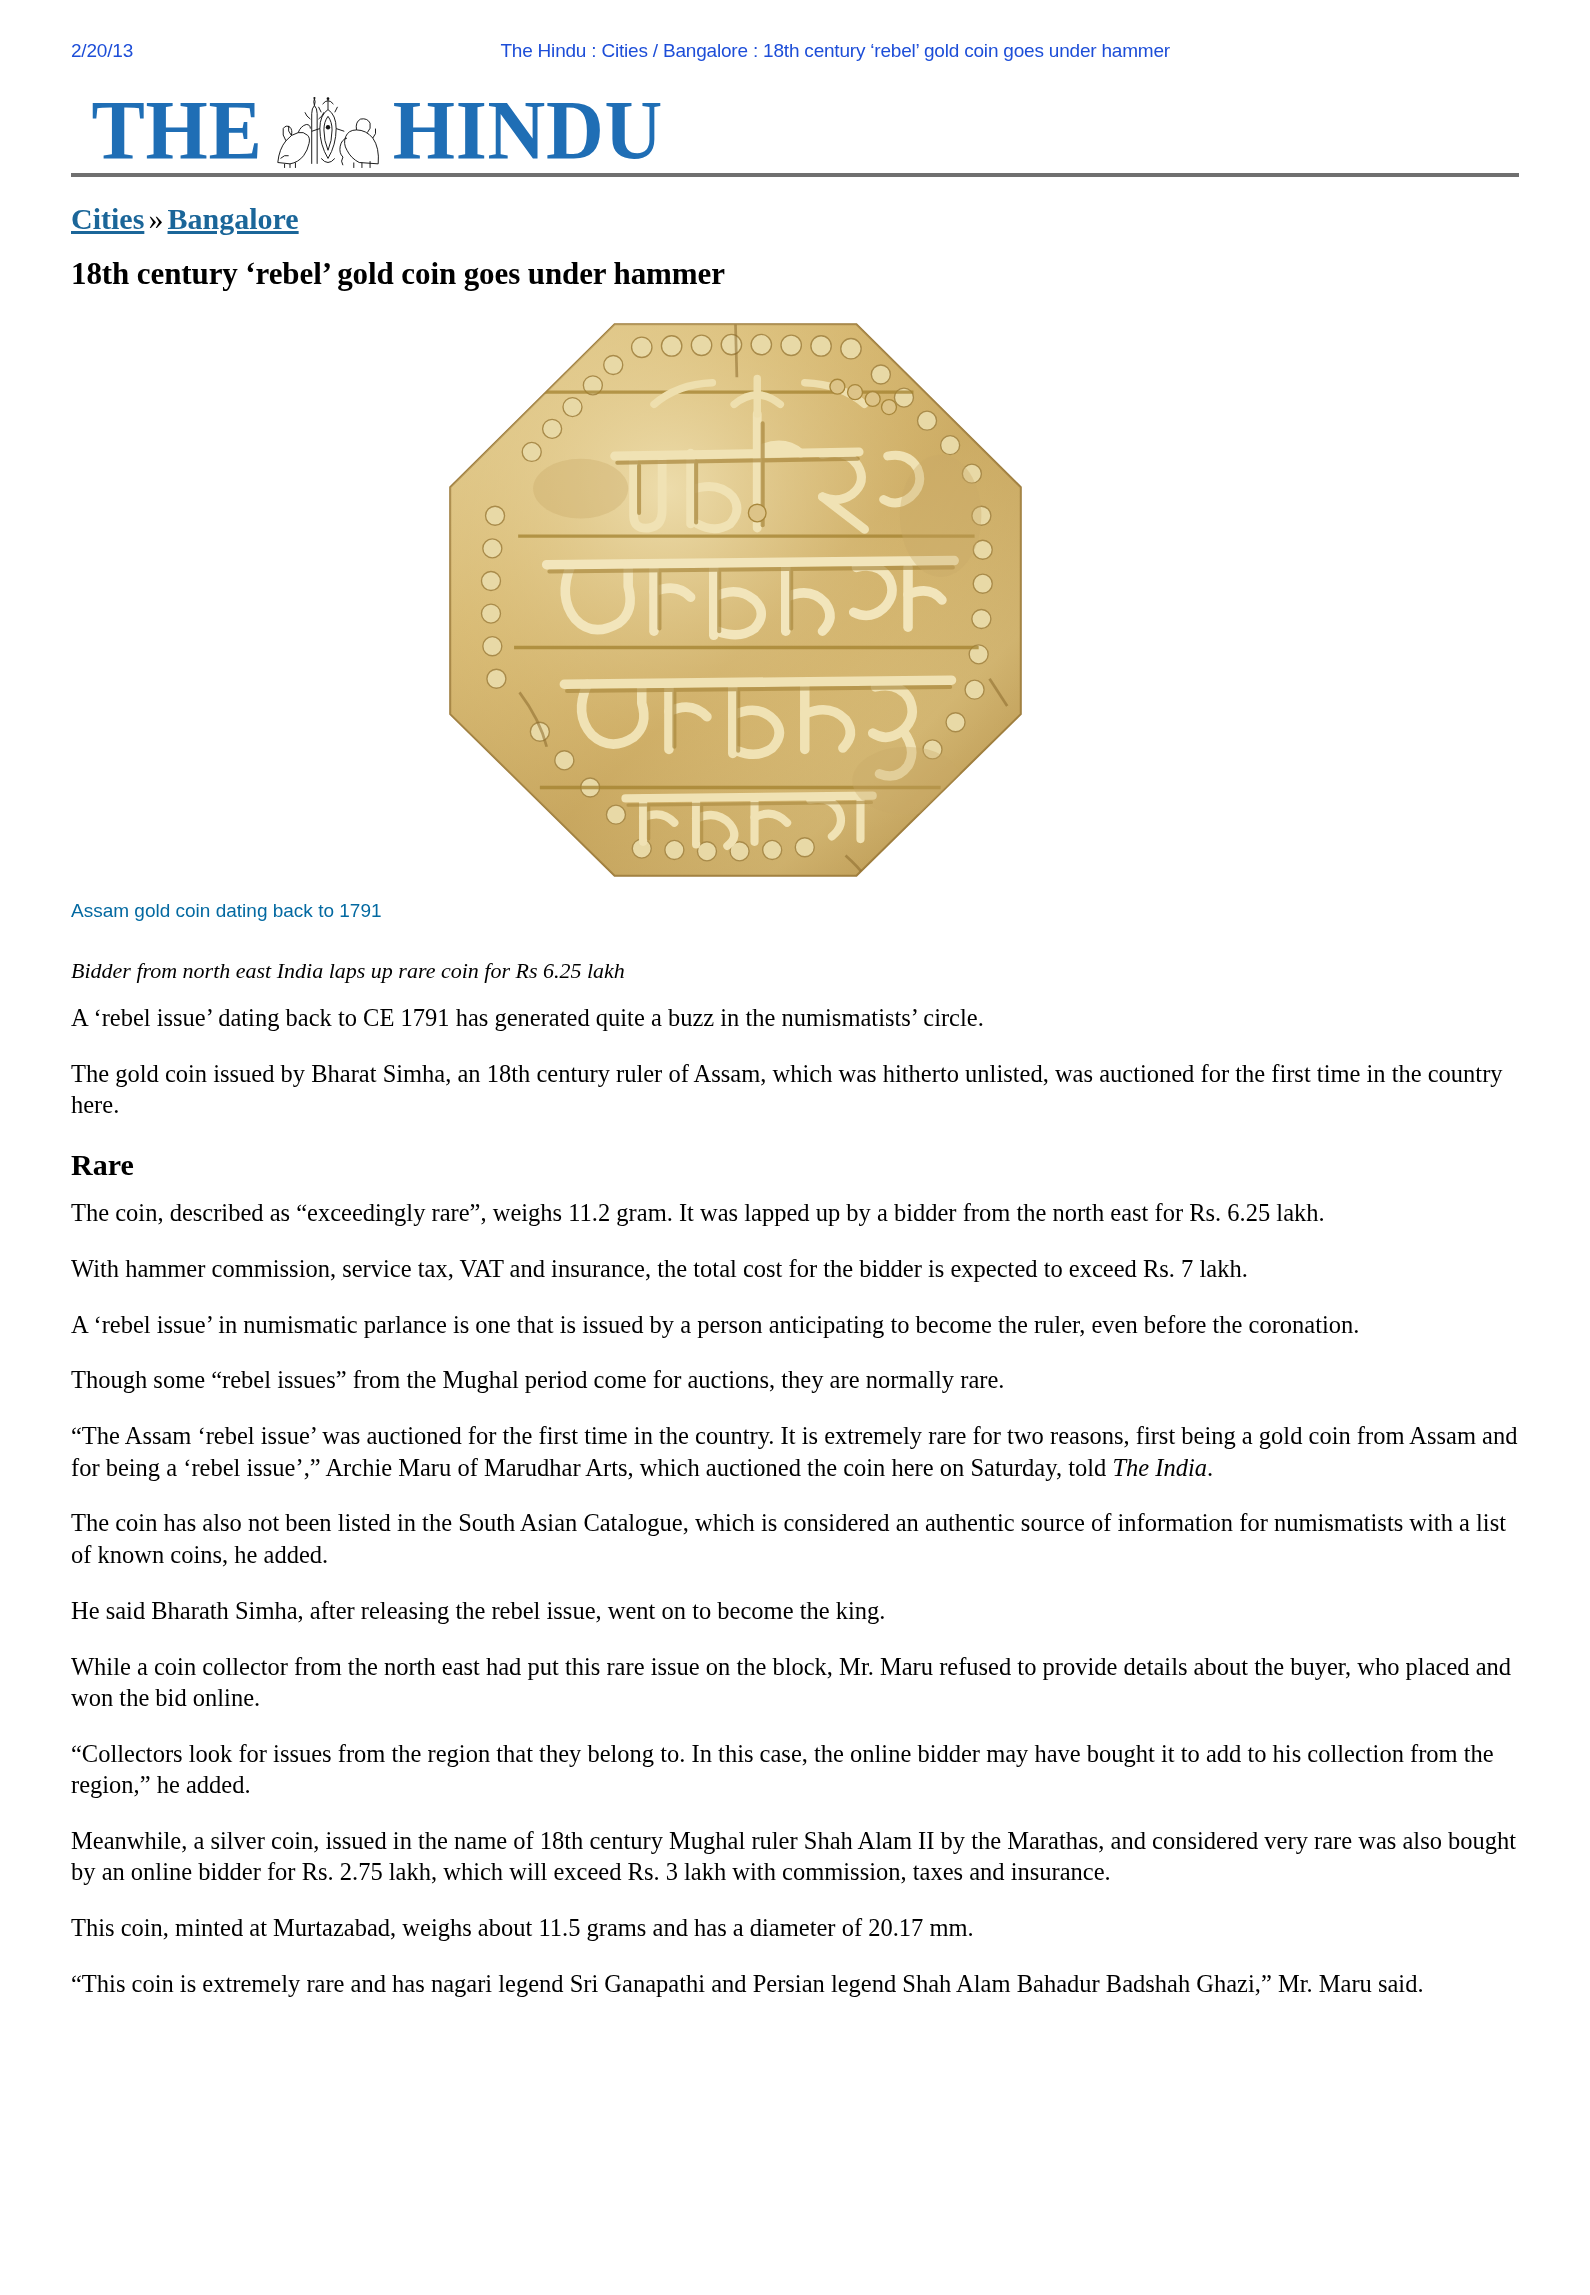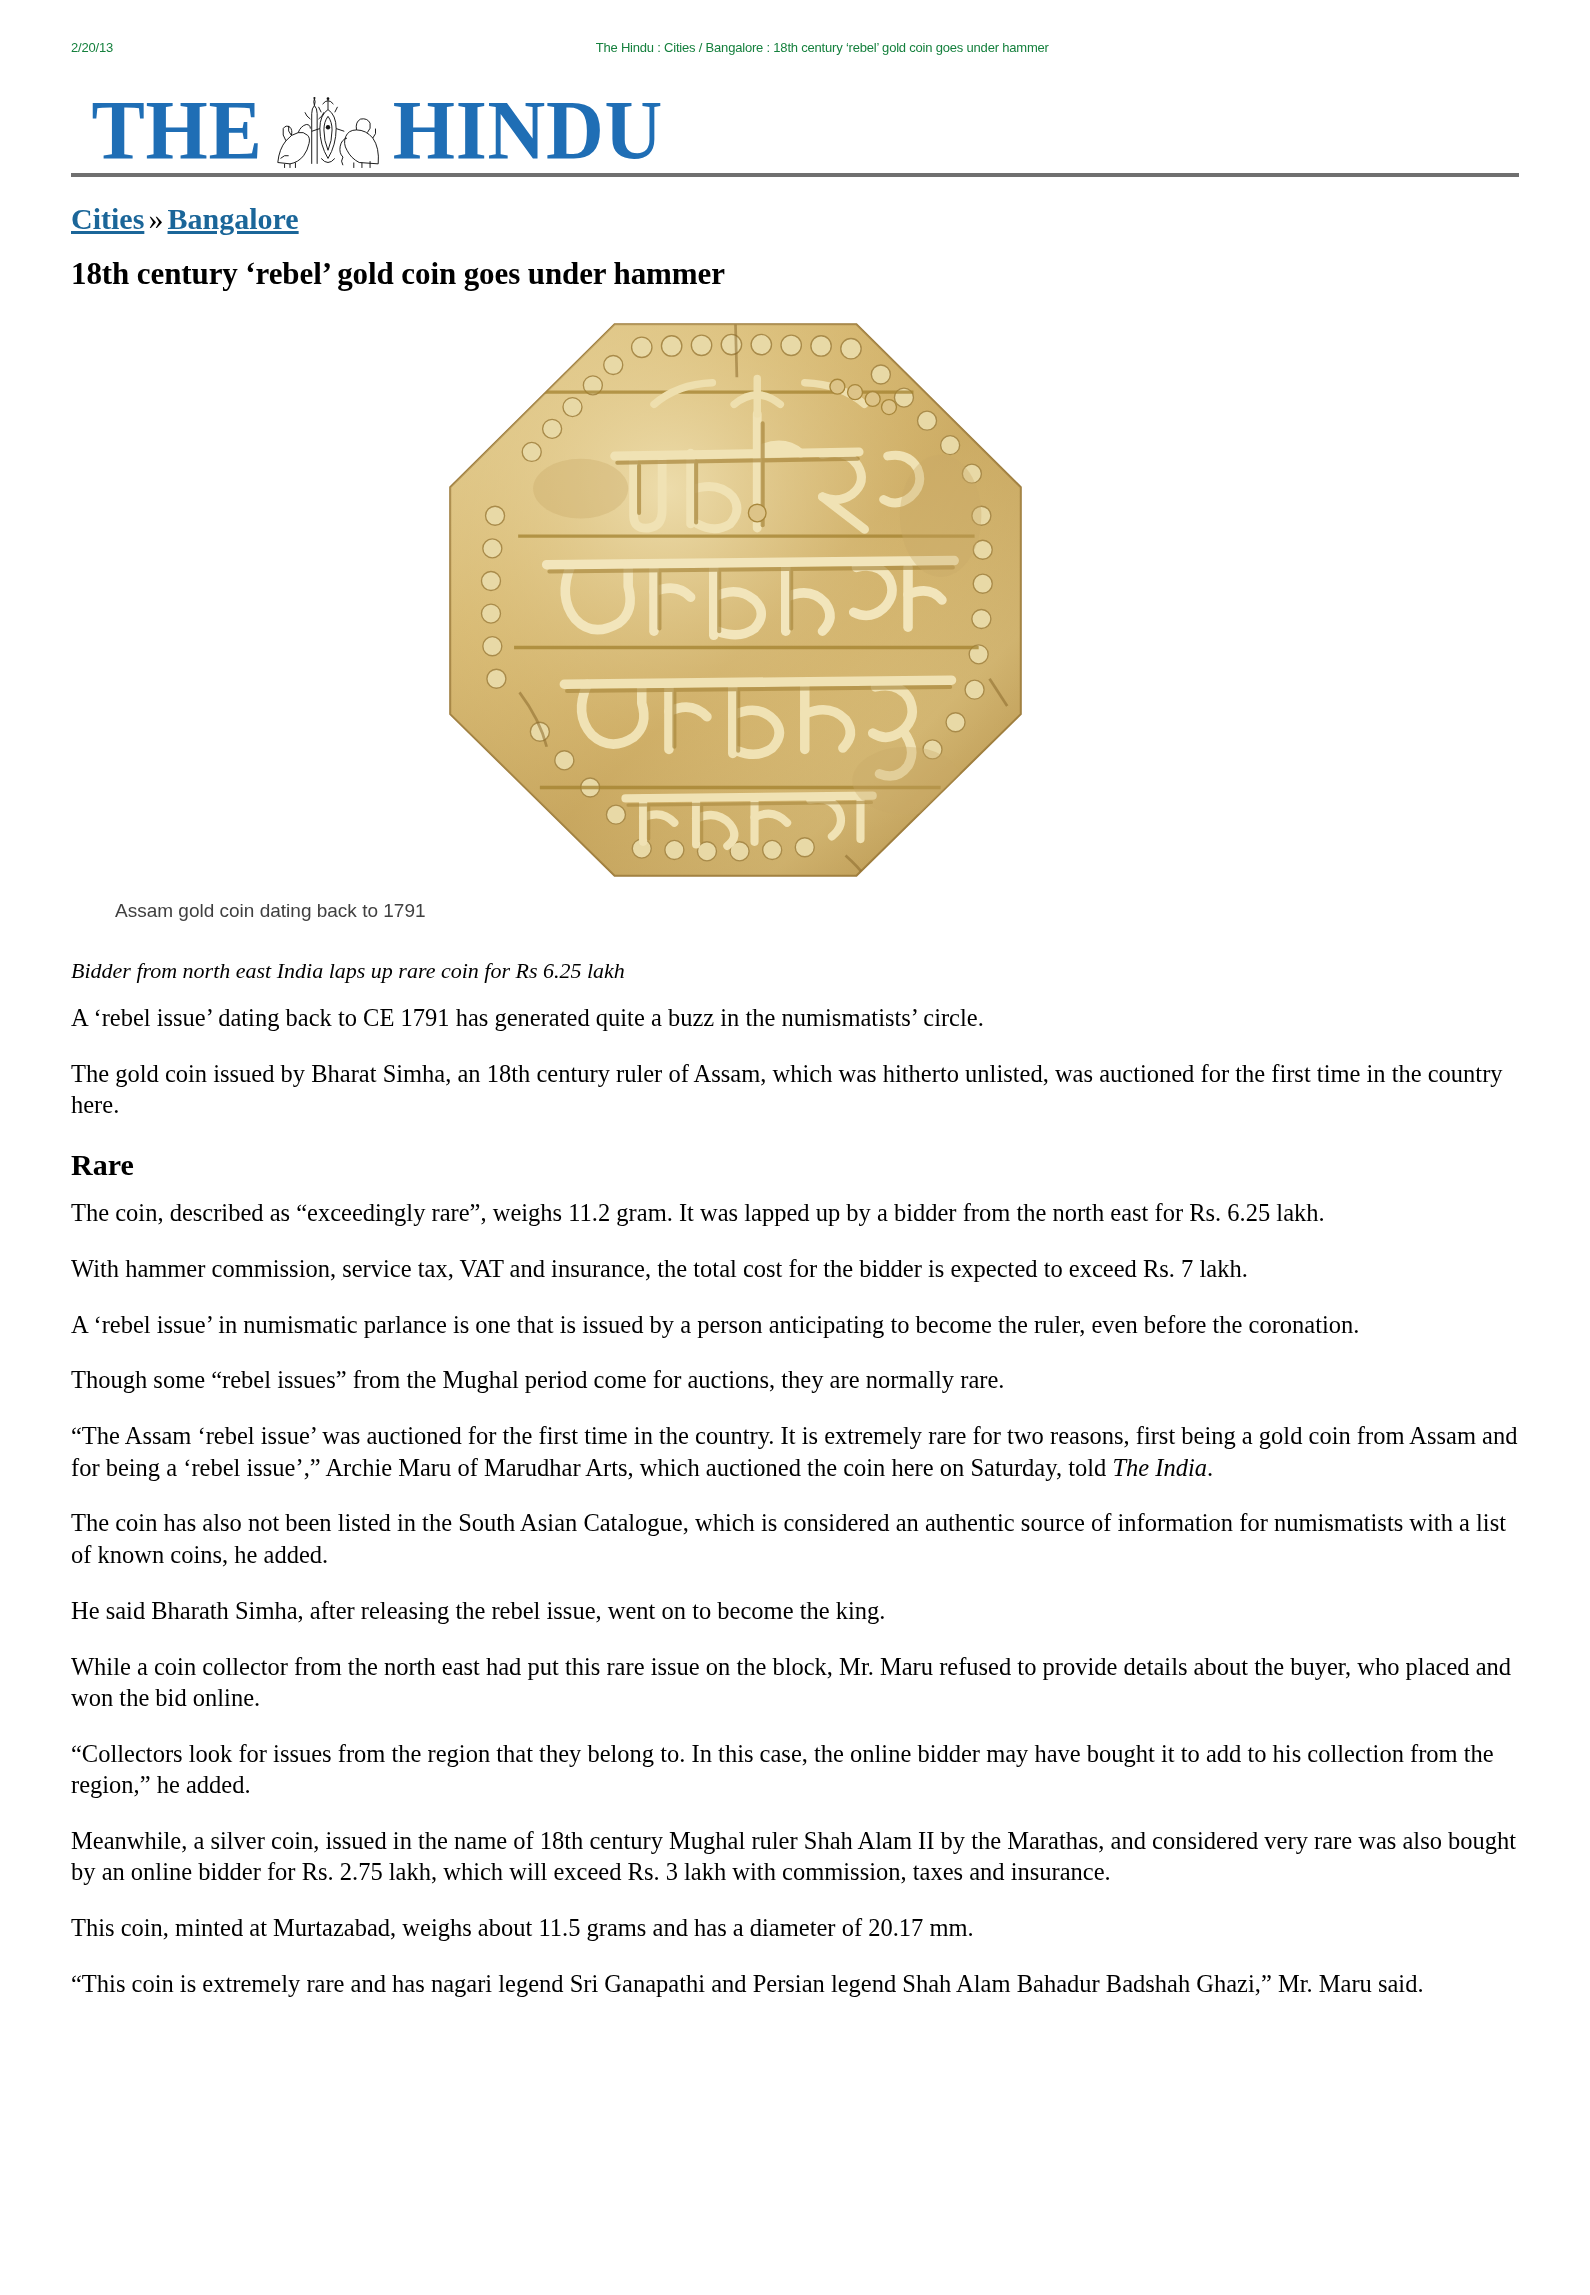--- a/index.html
+++ b/index.html
@@ -24,22 +24,22 @@
     box-sizing: border-box;
     padding: 0 71px;
   }
 
   
   .print-header {
     position: relative;
     height: 38px;
     margin-top: 41px;
     font-family: "Liberation Sans", sans-serif;
-    font-size: 13px;
-    color: #15803d;
+    font-size: 19px;
+    color: #1d4ed8;
     line-height: 1;
     letter-spacing: -0.2px;
   }
   .print-header .ph-date {
     position: absolute;
     left: 0;
     top: 0;
   }
   .print-header .ph-title {
     position: absolute;
@@ -126,23 +126,22 @@
     top: 0;
     width: 595px;
     height: 576px;
   }
   .coin-svg { display: block; width: 100%; height: 100%; }
 
   .figure-caption {
     margin-top: 2.7px;
     font-family: "Liberation Sans", sans-serif;
     font-size: 19px;
-    color: #404040;
+    color: #0369a1;
     line-height: 1.3;
-    margin-left: 44px;
   }
 
   
   .standfirst {
     margin-top: 33px;
     font-size: 22px;
     font-style: italic;
     line-height: 1.25;
   }
   .para {

